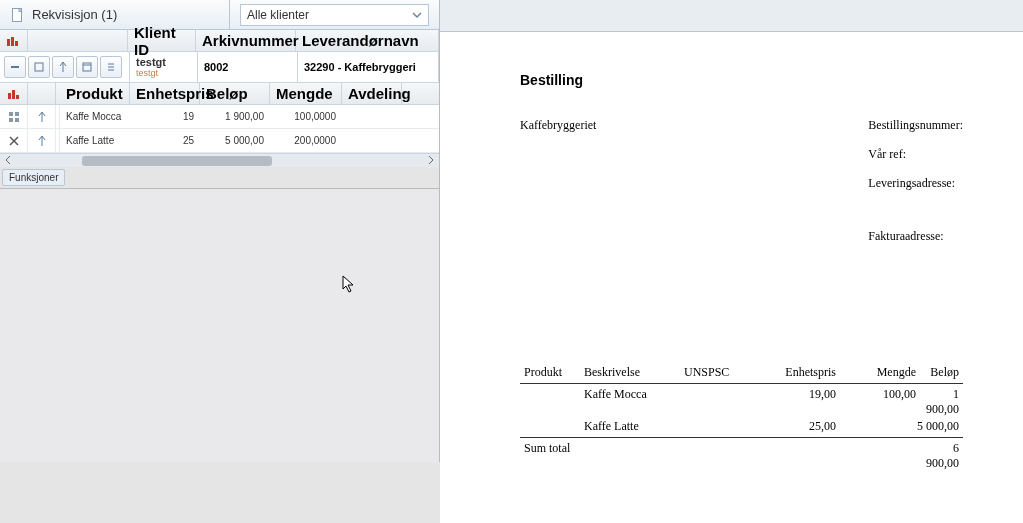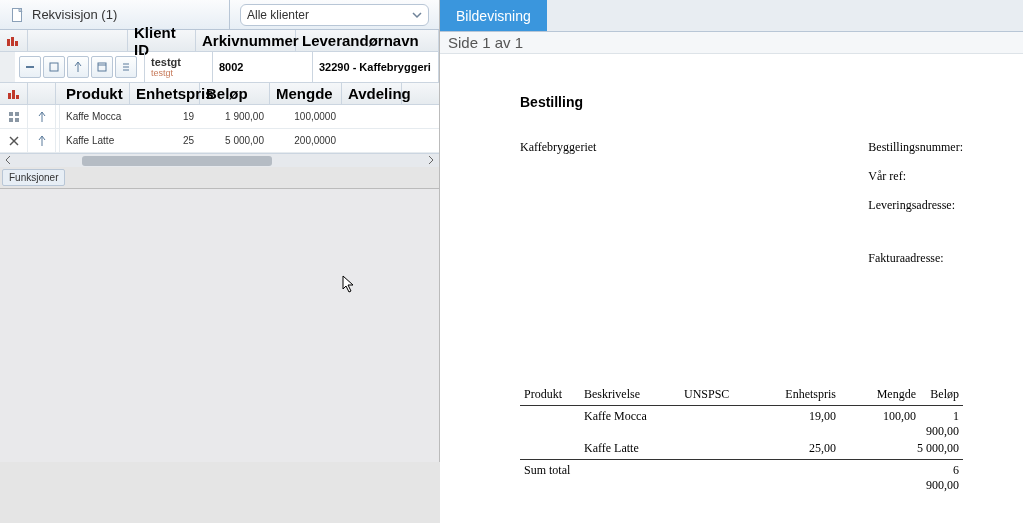--- a/index.html
+++ b/index.html
@@ -8,31 +8,31 @@
   .left-pane{width:440px;height:462px;display:flex;flex-direction:column;border-right:1px solid #bbb;}
   .right-pane{flex:1;height:523px;background:#fff;display:flex;flex-direction:column;}
 
   
   .header-bar{height:30px;background:linear-gradient(#fbfcfd,#e7eef5);border-bottom:1px solid #b8c6d6;display:flex;align-items:center;}
   .doc-tab{display:flex;align-items:center;padding:0 10px;height:100%;min-width:230px;border-right:1px solid #b8c6d6;}
   .doc-icon{width:16px;height:16px;margin-right:6px;}
   .doc-icon svg{display:block;}
   .doc-title{font-size:13px;color:#333;}
   .filter-drop{flex:1;padding:4px 10px;}
-  .filter-drop .fd-inner{background:#fff;border:1px solid #b8c6d6;border-radius:6px;display:flex;align-items:center;height:22px;padding:0 6px;font-size:12px;color:#333;justify-content:space-between;}
+  .filter-drop .fd-inner{background:#fff;border:1px solid #b8c6d6;border-radius:0;display:flex;align-items:center;height:22px;padding:0 6px;font-size:12px;color:#333;justify-content:space-between;}
   .fd-arrow svg{display:block;}
 
   
   .upper-grid{background:#eceff2;}
   .ug-head{display:flex;align-items:stretch;height:22px;border-bottom:1px solid #cbd5e0;background:linear-gradient(#f5f7f9,#e6ebef);}
   .ug-head .tbcell{border-right:1px solid #cbd5e0;display:flex;align-items:center;justify-content:center;height:100%;}
   .redmark{width:28px;display:flex;align-items:center;justify-content:center;}
   .redmark svg{display:block;}
   .th{font-weight:bold;font-size:15px;padding:0 6px;display:flex;align-items:center;height:100%;border-right:1px solid #cbd5e0;}
-  .ug-row{display:flex;align-items:stretch;height:30px;background:#fff;margin-left:15px;}
+  .ug-row{display:flex;align-items:stretch;height:30px;background:#fff;}
   .ug-row .tb-btns{width:130px;display:flex;align-items:center;padding:0 4px;border-right:1px solid #cbd5e0;}
   .mini-btn{width:22px;height:22px;border:1px solid #b8c6d6;border-radius:2px;background:linear-gradient(#fdfefe,#e9f0f6);margin-right:2px;display:flex;align-items:center;justify-content:center;}
   .mini-btn svg{display:block;}
   .ug-cell{display:flex;flex-direction:column;justify-content:center;padding:0 6px;border-right:1px solid #cbd5e0;font-size:11px;height:100%;}
   .klientid{font-weight:bold;color:#333;font-size:11px;}
   .klientid-sub{font-size:9px;color:#c77a5a;}
   .bold{font-weight:bold;}
 
   
   .lower-grid{background:#fff;border-top:1px solid #cbd5e0;}
@@ -245,23 +245,21 @@
               <path d="M2 1 L6 5 L2 9" fill="none" stroke="#666"></path>
             </svg></span>
       </div>
     </div>
     <button class="funk">Funksjoner</button>
     <div class="left-fill"></div>
   </div>
 
   <div class="right-pane">
     <div class="r-tabs">
-      <div class="r-tab active">Bildevisning</div>
-    </div>
-    <div class="r-breadcrumb">Side 1 av 1</div>
+    </div>
     <div class="doc-view">
       <h4>Bestilling</h4>
       <div class="doc-info">
         <div class="col">
           <span>Kaffebryggeriet</span>
         </div>
         <div class="col">
           <span>Bestillingsnummer:</span>
           <span>Vår ref:</span>
           <span>Leveringsadresse:</span>

